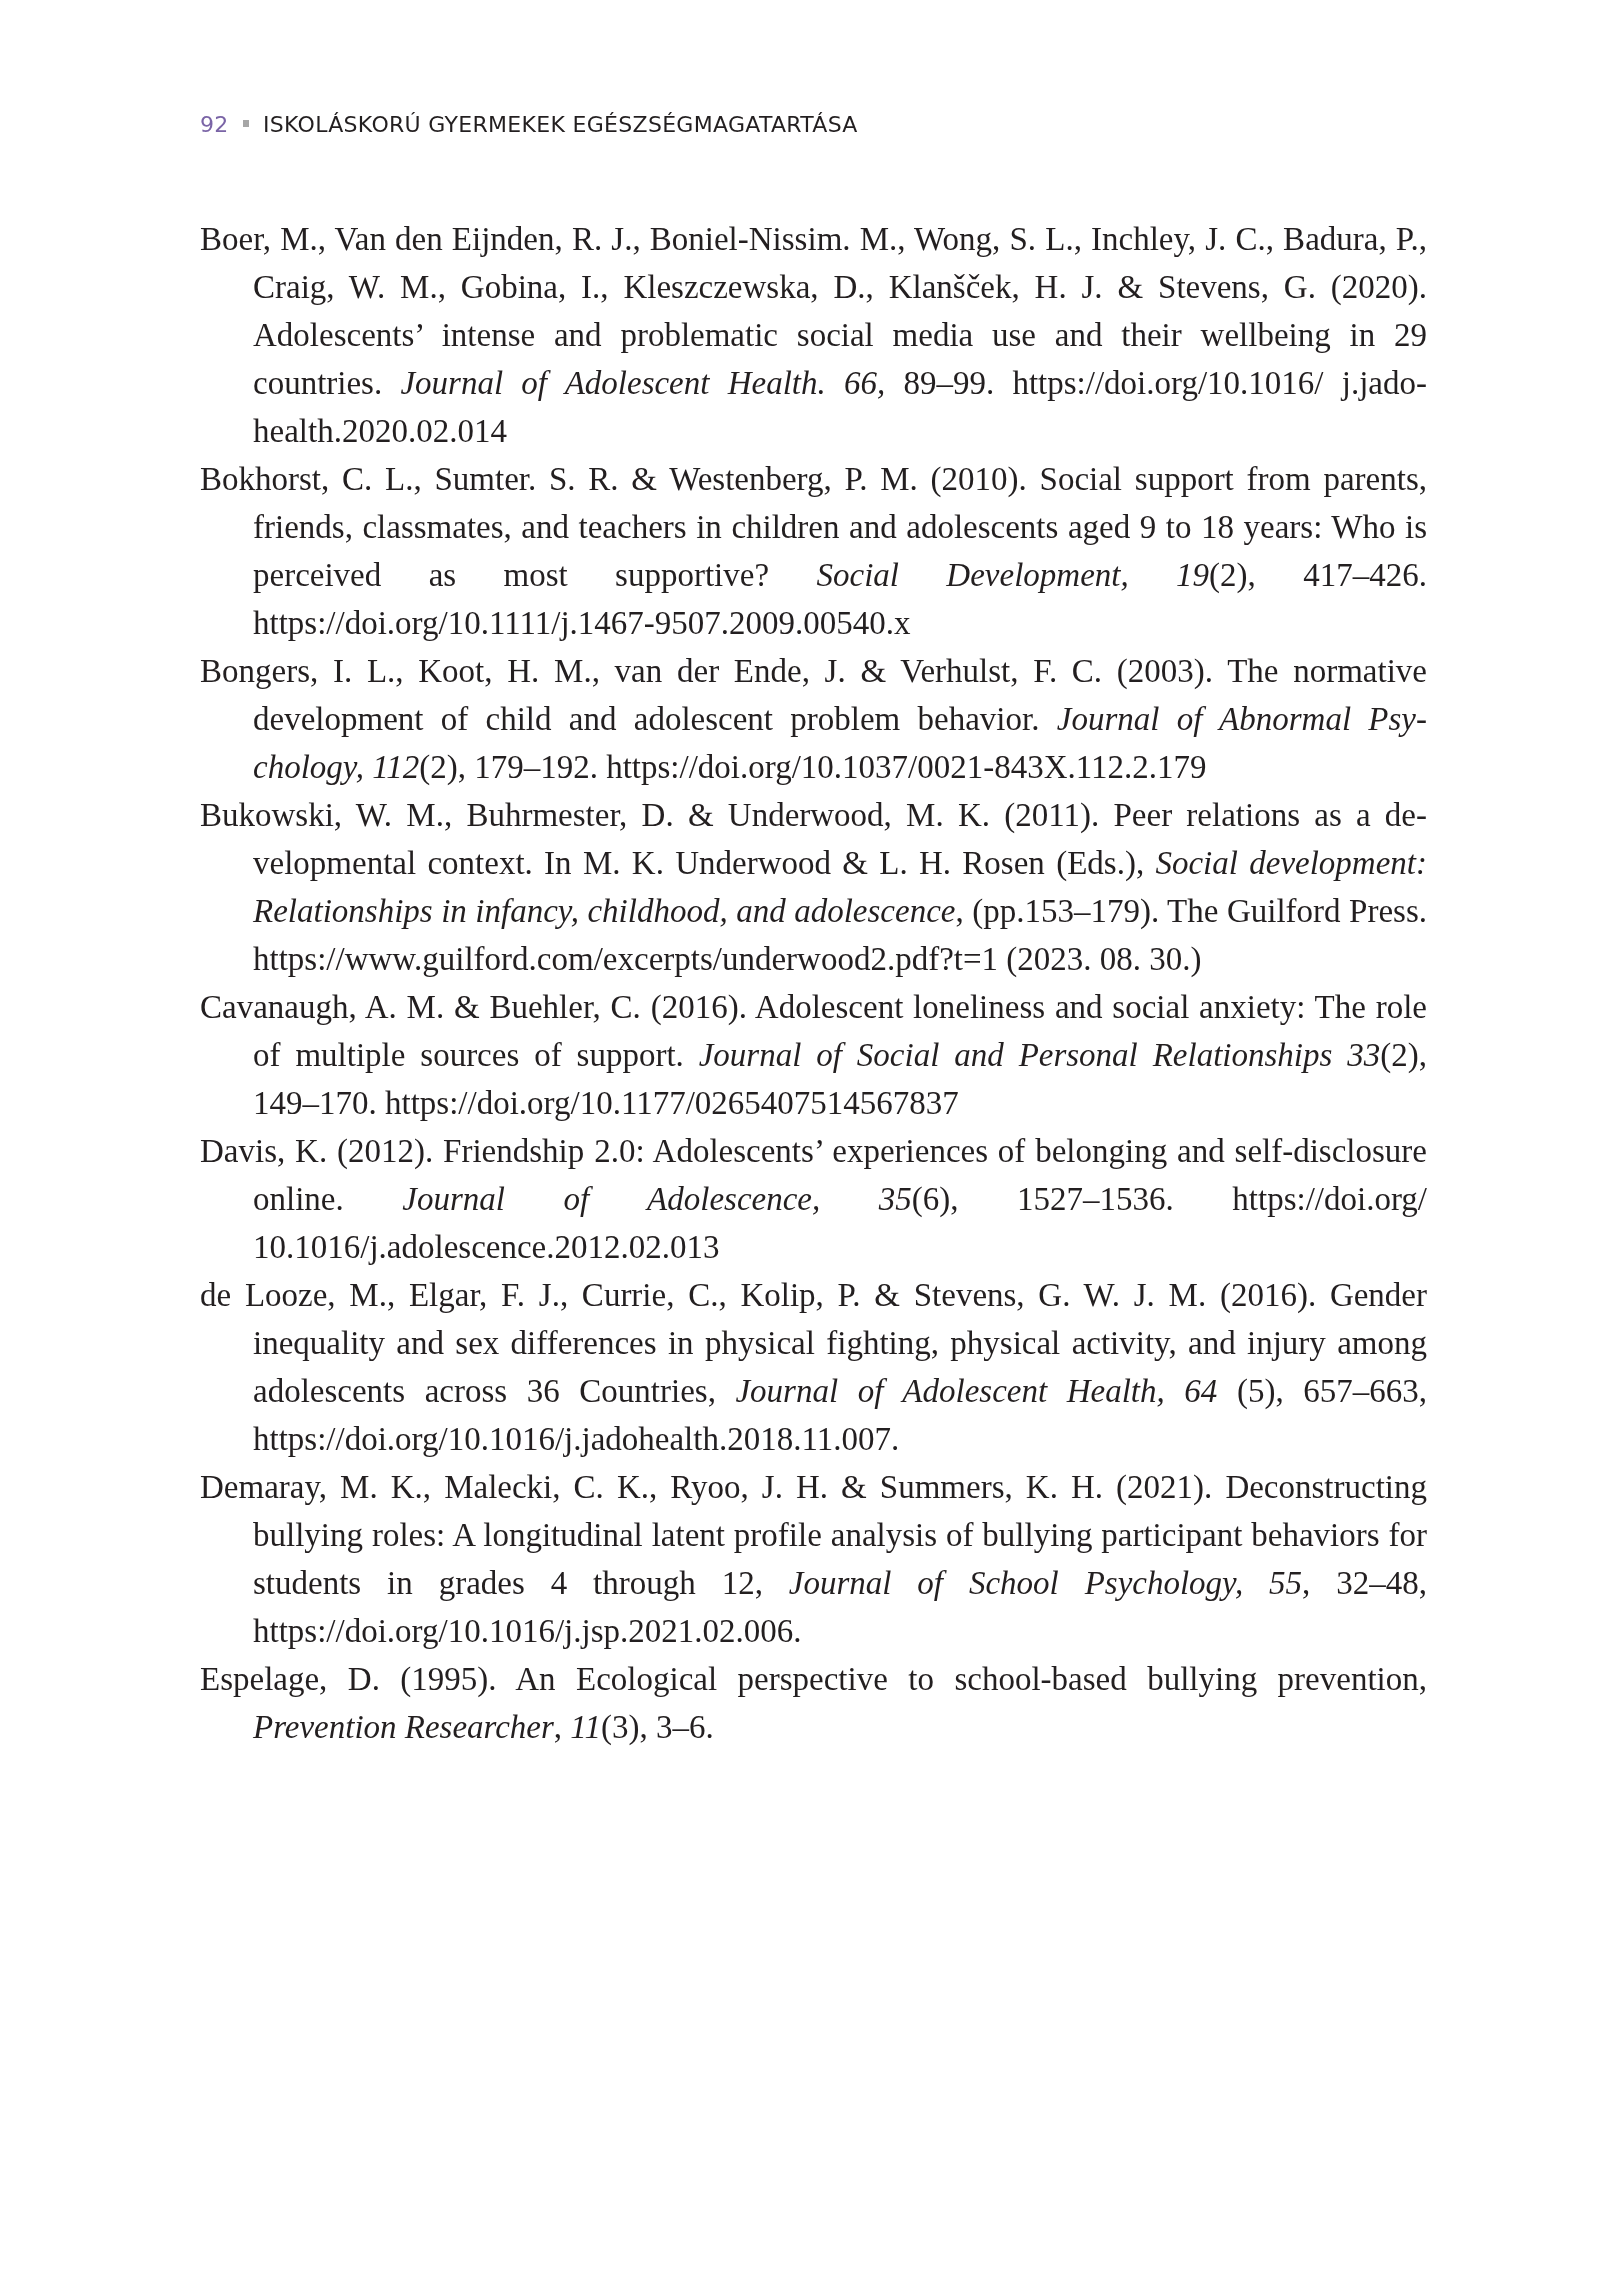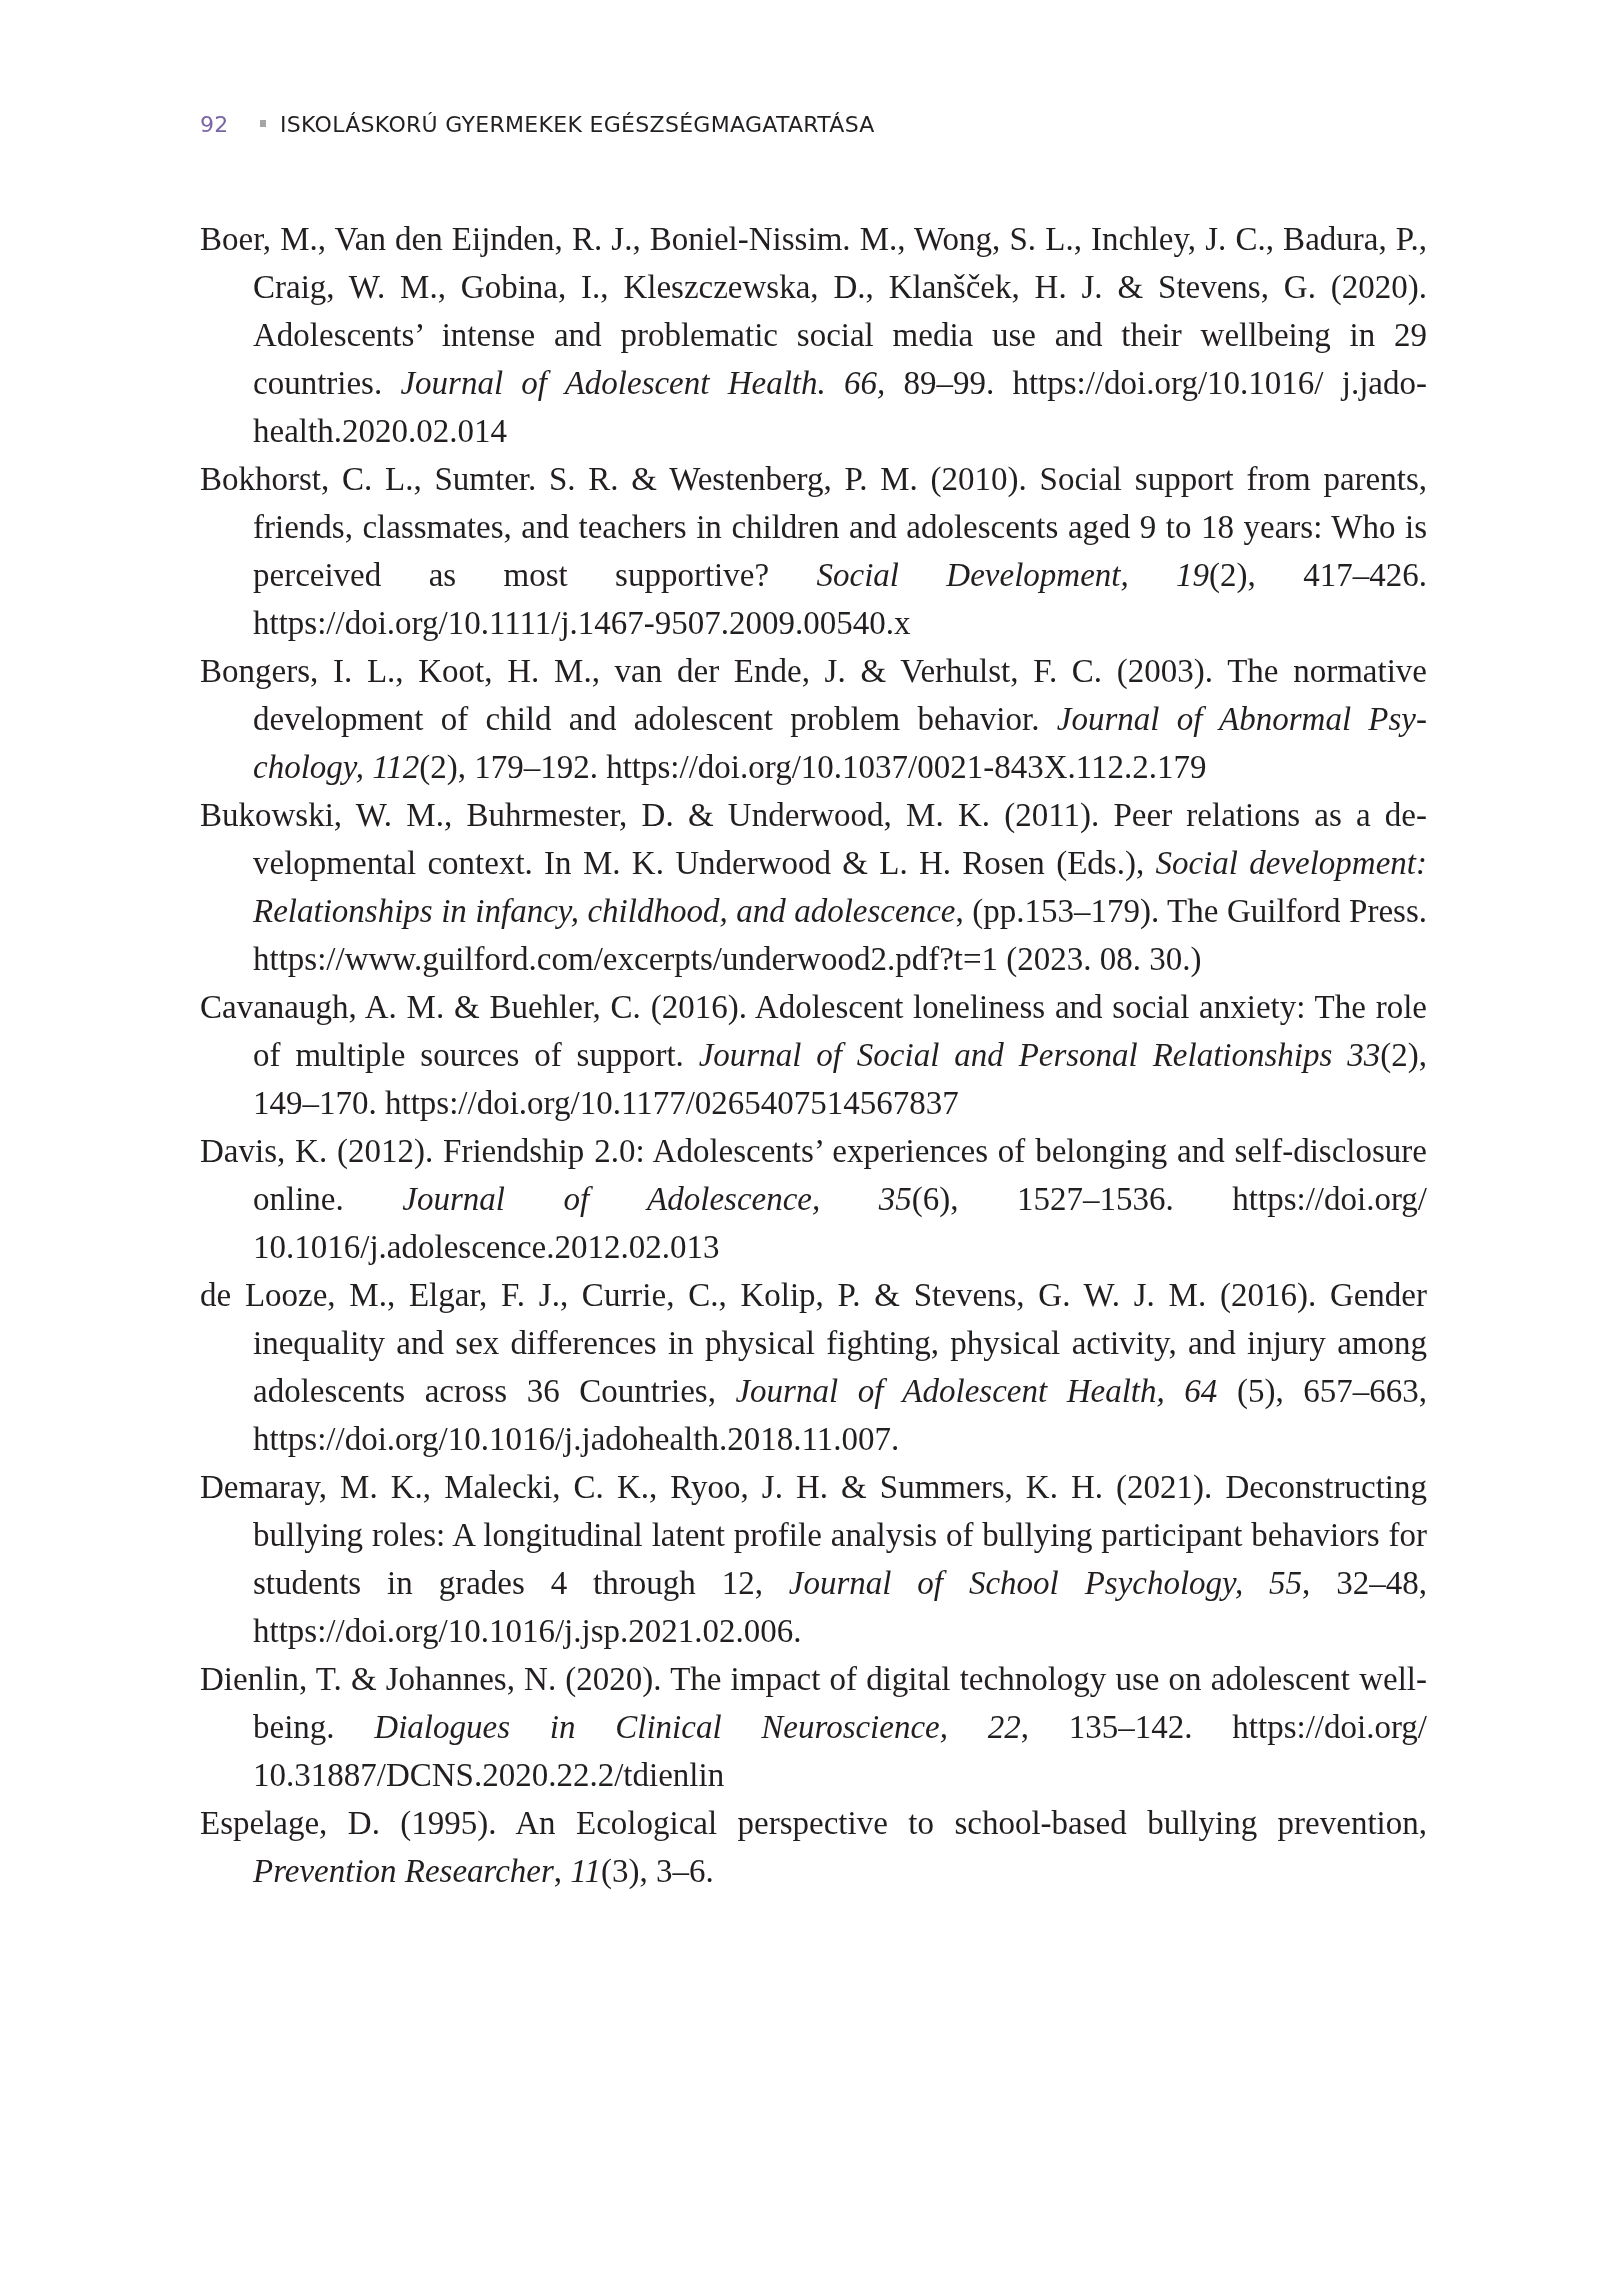--- a/index.html
+++ b/index.html
@@ -20,21 +20,21 @@
       font-family: "DejaVu Sans", "Liberation Sans", sans-serif;
       font-size: 22px;
       letter-spacing: 0.3px;
       color: #231f20;
       display: flex;
       align-items: center;
       white-space: nowrap;
     }
     .page-number {
       color: #7a64a6;
-      margin-right: 31px;
+      margin-right: 14px;
     }
     .head-bullet {
       display: inline-block;
       width: 6.8px;
       height: 6.8px;
       background: #a6a6a6;
       margin-right: 13.6px;
       position: relative;
       top: -0.8px;
     }
@@ -69,16 +69,15 @@
 
 <div class="references">
   <p class="ref"><span>Boer, M., Van den Eijnden, R. J., Boniel-Nissim. M., Wong, S. L., Inchley, J. C., Badura, P., Craig, W. M., Gobina, I., Kleszczewska, D., Klanšček, H. J. &amp; Stevens, G. (2020). Adolescents’ intense and problematic social media use and their wellbeing in 29 countries. </span><i>Journal of Adolescent Health. 66,</i><span> 89–99. https://doi.org/10.1016/ j.jado­health.2020.02.014</span></p>
   <p class="ref"><span>Bokhorst, C. L., Sumter. S. R. &amp; Westenberg, P. M. (2010). Social support from parents, friends, classmates, and teachers in children and adolescents aged 9 to 18 years: Who is perceived as most supportive? </span><i>Social Development, 19</i><span>(2), 417–426. https://doi.org/10.1111/j.1467-9507.2009.00540.x</span></p>
   <p class="ref"><span>Bongers, I. L., Koot, H. M., van der Ende, J. &amp; Verhulst, F. C. (2003). The normative development of child and adolescent problem behavior. </span><i>Journal of Abnormal Psy­chology, 112</i><span>(2), 179–192. https://doi.org/10.1037/0021-843X.112.2.179</span></p>
   <p class="ref"><span>Bukowski, W. M., Buhrmester, D. &amp; Underwood, M. K. (2011). Peer relations as a de­velopmental context. In M. K. Underwood &amp; L. H. Rosen (Eds.), </span><i>Social develop­ment: Relationships in infancy, childhood, and adolescence</i><span>, (pp.153–179). The Guil­ford Press. https://www.guilford.com/excerpts/underwood2.pdf?t=1 (2023. 08. 30.)</span></p>
   <p class="ref"><span>Cavanaugh, A. M. &amp; Buehler, C. (2016). Adolescent loneliness and social anxiety: The role of multiple sources of support. </span><i>Journal of Social and Personal Relationships 33</i><span>(2), 149–170. https://doi.org/10.1177/0265407514567837</span></p>
   <p class="ref"><span>Davis, K. (2012). Friendship 2.0: Adolescents’ experiences of belonging and self-disclosure online. </span><i>Journal of Adolescence, 35</i><span>(6), 1527–1536. https://doi.org/ 10.1016/j.adolescence.2012.02.013</span></p>
   <p class="ref"><span>de Looze, M., Elgar, F. J., Currie, C., Kolip, P. &amp; Stevens, G. W. J. M. (2016). Gender inequality and sex differences in physical fighting, physical activity, and injury among adolescents across 36 Countries, </span><i>Journal of Adolescent Health, 64</i><span> (5), 657–663, https://doi.org/10.1016/j.jadohealth.2018.11.007.</span></p>
   <p class="ref"><span>Demaray, M. K., Malecki, C. K., Ryoo, J. H. &amp; Summers, K. H. (2021). Deconstructing bullying roles: A longitudinal latent profile analysis of bullying participant behav­iors for students in grades 4 through 12, </span><i>Journal of School Psychology, 55</i><span>, 32–48, https://doi.org/10.1016/j.jsp.2021.02.006.</span></p>
-  <p class="ref"><span>Dienlin, T. &amp; Johannes, N. (2020). The impact of digital technology use on adolescent well-being. </span><i>Dialogues in Clinical Neuroscience, 22</i><span>, 135–142. https://doi.org/ 10.31887/DCNS.2020.22.2/tdienlin</span></p>
   <p class="ref"><span>Espelage, D. (1995). An Ecological perspective to school-based bullying prevention, </span><i>Prevention Researcher</i><span>, </span><i>11</i><span>(3), 3–6.</span></p>
 </div>
 
 
 </body></html>

